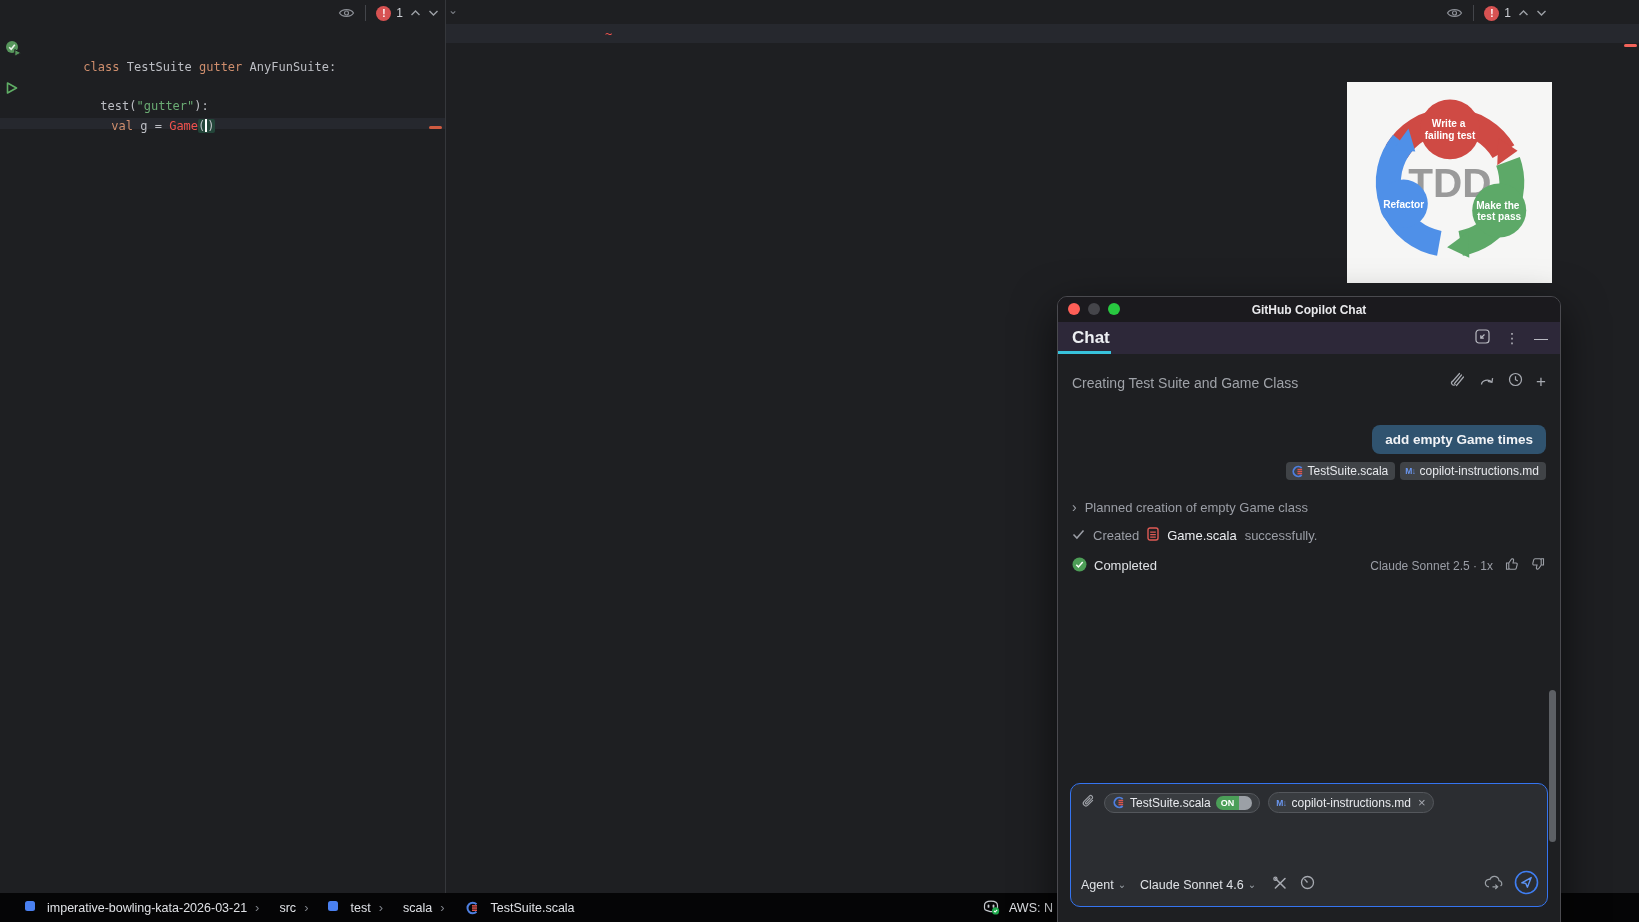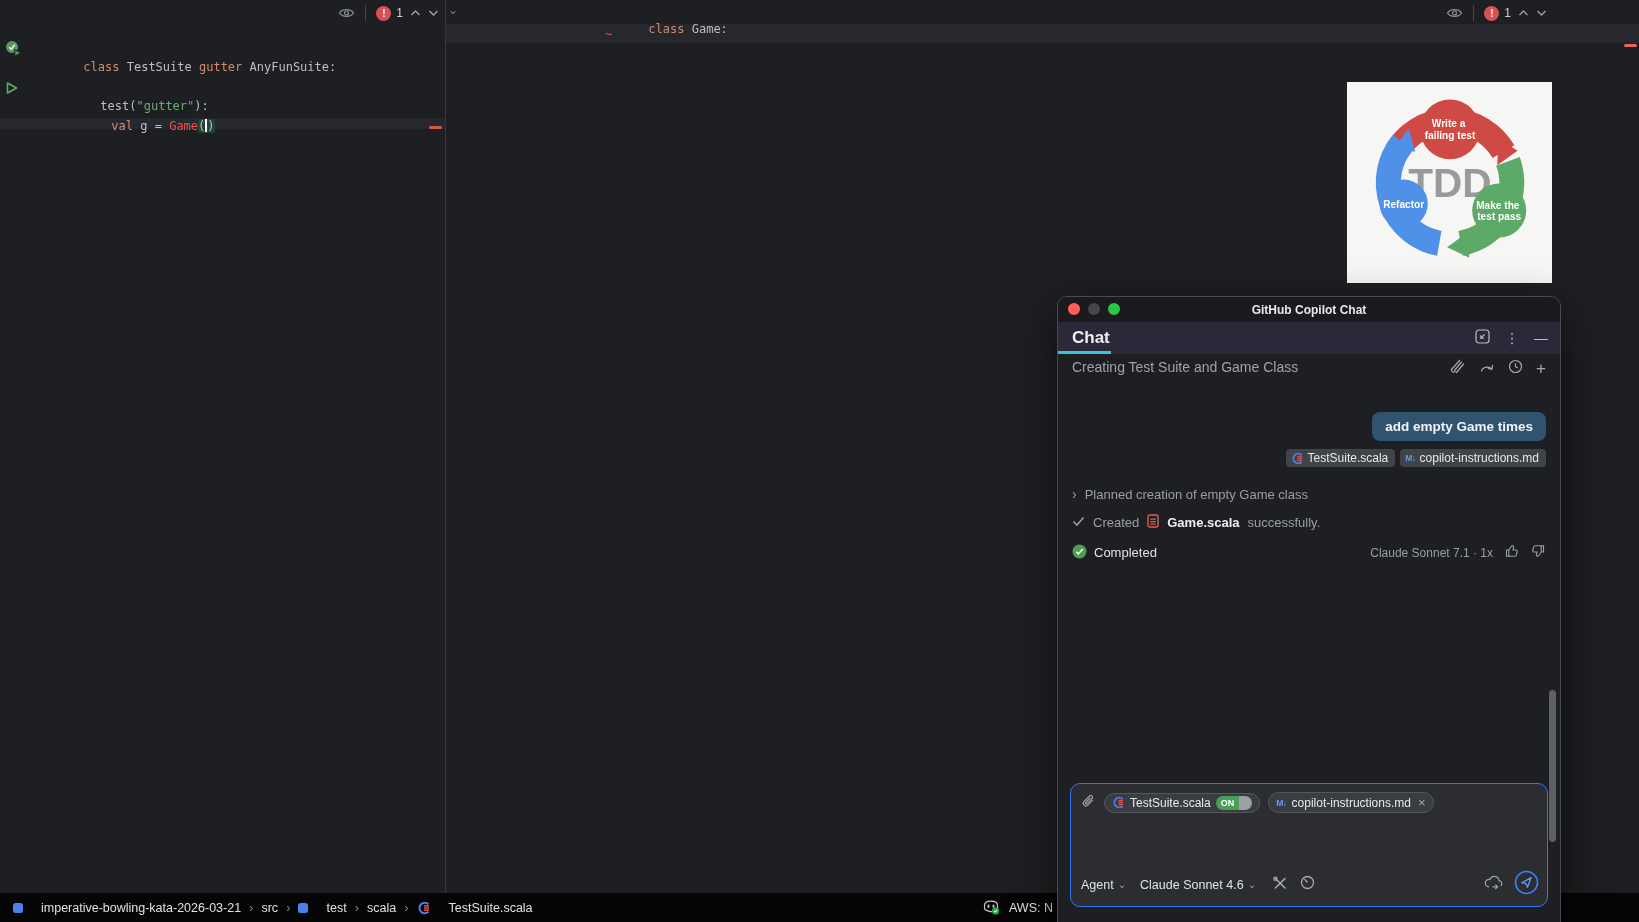--- a/index.html
+++ b/index.html
@@ -45,36 +45,36 @@
   .light.red{background:#ff5f57;} .light.gray{background:#45454a;} .light.green{background:#28c840;}
 
   .tabbar{position:relative;height:32px;background:#2d2839;display:flex;align-items:center;
           padding:0 12px 0 14px;}
   .tab-label{font-size:17px;font-weight:bold;color:#eceef2;}
   .tab-underline{position:absolute;left:0;bottom:0;width:53px;height:3px;background:#38c3dc;}
   .tab-icons{margin-left:auto;display:flex;align-items:center;gap:15px;color:#b9bac2;}
   .tab-icons .txt-ic{font-size:14px;line-height:1;}
 
   .chatbody{position:relative;height:559px;background:#1e1f22;padding:0 14px;box-sizing:border-box;}
-  .thread-head{display:flex;align-items:flex-start;padding-top:5px;}
+  .thread-head{display:flex;align-items:flex-end;padding-top:18px;}
   .thread-title{font-size:14px;color:#9fa2a8;}
   .thread-icons{margin-left:auto;display:flex;align-items:center;gap:13px;color:#a6a9b0;}
   .thread-icons .txt-ic{font-size:17px;line-height:1;color:#a6a9b0;}
 
   .bubble{margin-top:34px;margin-left:auto;width:fit-content;background:#30536f;color:#f1f3f6;
           font-size:13.5px;font-weight:bold;border-radius:8px;padding:7px 13px;}
   .chips-row{margin-top:8px;display:flex;justify-content:flex-end;gap:5px;}
   .chip{display:inline-flex;align-items:center;gap:4px;background:#404347;border-radius:4px;
         padding:2px 7px 2px 5px;font-size:12px;color:#e6e8ec;}
 
   .step{display:flex;align-items:center;gap:8px;font-size:13px;color:#9b9ea6;}
   .step-planned{margin-top:19px;}
   .step-created{margin-top:12px;}
   .step-chevron{font-size:14px;color:#9b9ea6;}
-  .file-strong{color:#eceef1;font-weight:bold;}
+  .file-strong{color:#eceef1;font-weight:normal;}
   .result-line{margin-top:11px;font-size:13px;color:#dfe1e5;}
   .code-gold{font-family:"DejaVu Sans Mono","Liberation Mono",monospace;font-size:12px;color:#c9a26d;}
   .completed-row{margin-top:12px;display:flex;align-items:center;gap:7px;font-size:13px;color:#dfe1e5;}
   .model-info{margin-left:auto;font-size:12px;color:#9b9ea6;}
   .thumbs{display:flex;align-items:center;gap:8px;margin-left:4px;}
 
   .scroll-thumb{position:absolute;right:4px;top:336px;width:7px;height:152px;border-radius:4px;background:#5d6065;}
 
   .input-box{position:absolute;left:12px;right:12px;bottom:6px;height:124px;box-sizing:border-box;
              border:1.5px solid #3574f0;border-radius:10px;background:#2b2d31;}
@@ -93,21 +93,21 @@
   .dd .chev{color:#9ba0a6;font-size:10px;}
   .row3-icons{display:flex;align-items:center;gap:12px;margin-left:10px;}
   .send-wrap{margin-left:auto;display:flex;align-items:center;gap:10px;}
 
   .md-ic{font-size:8.5px;font-weight:bold;color:#6a96ef;letter-spacing:-0.5px;}
 
   
   .statusbar{position:absolute;left:0;right:0;bottom:0;height:29px;background:#050506;z-index:20;
              display:flex;align-items:center;padding-left:13px;font-size:12.5px;color:#dfe1e5;}
   .crumbs{display:flex;align-items:center;gap:8px;}
-  .crumb{display:flex;align-items:center;gap:18px;}
+  .crumb{display:flex;gap:12px;margin-left:12px;}
   .crumb-sep{color:#7f838a;font-size:13px;}
   .bc-sq{width:10px;height:10px;border-radius:2.5px;background:#4a80f0;display:inline-block;}
   .sb-right{position:absolute;left:982px;top:0;height:29px;display:flex;align-items:center;gap:9px;}
 </style>
 </head>
 <body>
 
 <div id="app">
 
   <div class="editor editor-left">
@@ -161,23 +161,20 @@
     </div>
     <div class="stripe" style="right:3px;top:126px;background:#cf5b41;"></div>
   </div>
 
   <div class="split"></div>
 
   <div class="editor editor-right">
     <div class="line-hl" style="top:24px;height:19px;"></div>
     <span class="fold-chev">⌄</span>
 
-    <div class="code-line" style="left:159px;top:4px;">
-      <span class="tok-kw">class </span><span class="tok-plain">Game:</span>
-    </div>
     <div class="code-line tok-err" style="left:159px;top:26px;">~</div>
 
     <div class="insp" style="right:92px;">
       <span class="ic">
         <svg width="17" height="14" viewBox="0 0 17 14">
             <path d="M1.5 7 C4 2.6 13 2.6 15.5 7 C13 11.4 4 11.4 1.5 7 Z" fill="none" stroke="#8c8f96" stroke-width="1.2"></path>
             <circle cx="8.5" cy="7" r="2" fill="none" stroke="#8c8f96" stroke-width="1.2"></circle>
           </svg>
       </span>
       <span class="insp-sep"></span>
@@ -324,21 +321,21 @@
 
 
       <div class="completed-row">
         <span>
           <svg width="15" height="15" viewBox="0 0 15 15">
               <circle cx="7.5" cy="7.5" r="7" fill="#4d9d57"></circle>
               <path d="M4.3 7.7 l2.1 2.2 l4.3 -4.8" fill="none" stroke="#ffffff" stroke-width="1.5"></path>
             </svg>
         </span>
         <span>Completed</span>
-        <span class="model-info">Claude Sonnet 7.1 · 1x</span>
+        <span class="model-info">Claude Sonnet 2.5 · 1x</span>
         <span class="thumbs">
           <span>
             <svg width="17" height="16" viewBox="0 0 17 16">
                 <path d="M2.5 7 h2.3 v6.3 H2.5 Z M4.8 12.4 l1.3 .9 h4.8 a1.45 1.45 0 0 0 1.4 -1.1 l.9 -3.7 a1.25 1.25 0 0 0 -1.2 -1.55 H9 l.6 -2.5 a1.3 1.3 0 0 0 -2.45 -.85 L4.8 7" fill="none" stroke="#9b9ea5" stroke-width="1.1"></path>
               </svg>
           </span>
           <span>
             <svg width="17" height="16" viewBox="0 0 17 16">
                 <g transform="rotate(180 8.5 8)">
                   <path d="M2.5 7 h2.3 v6.3 H2.5 Z M4.8 12.4 l1.3 .9 h4.8 a1.45 1.45 0 0 0 1.4 -1.1 l.9 -3.7 a1.25 1.25 0 0 0 -1.2 -1.55 H9 l.6 -2.5 a1.3 1.3 0 0 0 -2.45 -.85 L4.8 7" fill="none" stroke="#9b9ea5" stroke-width="1.1"></path>

